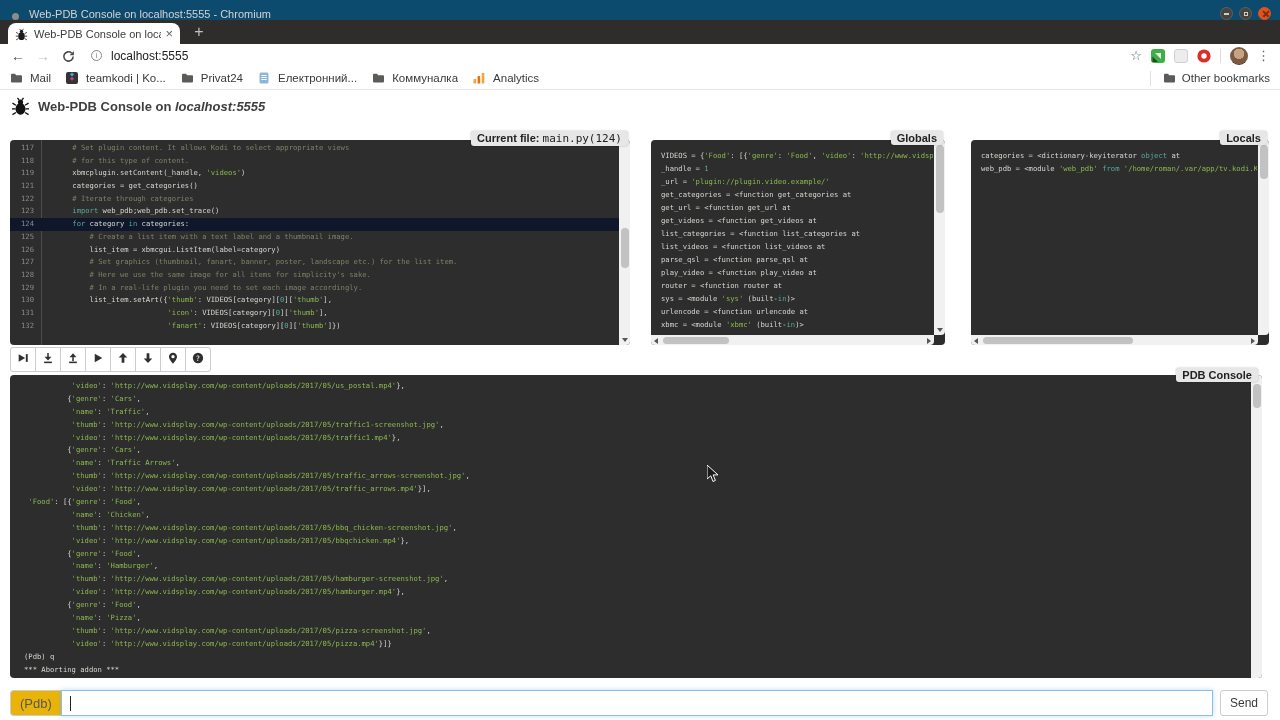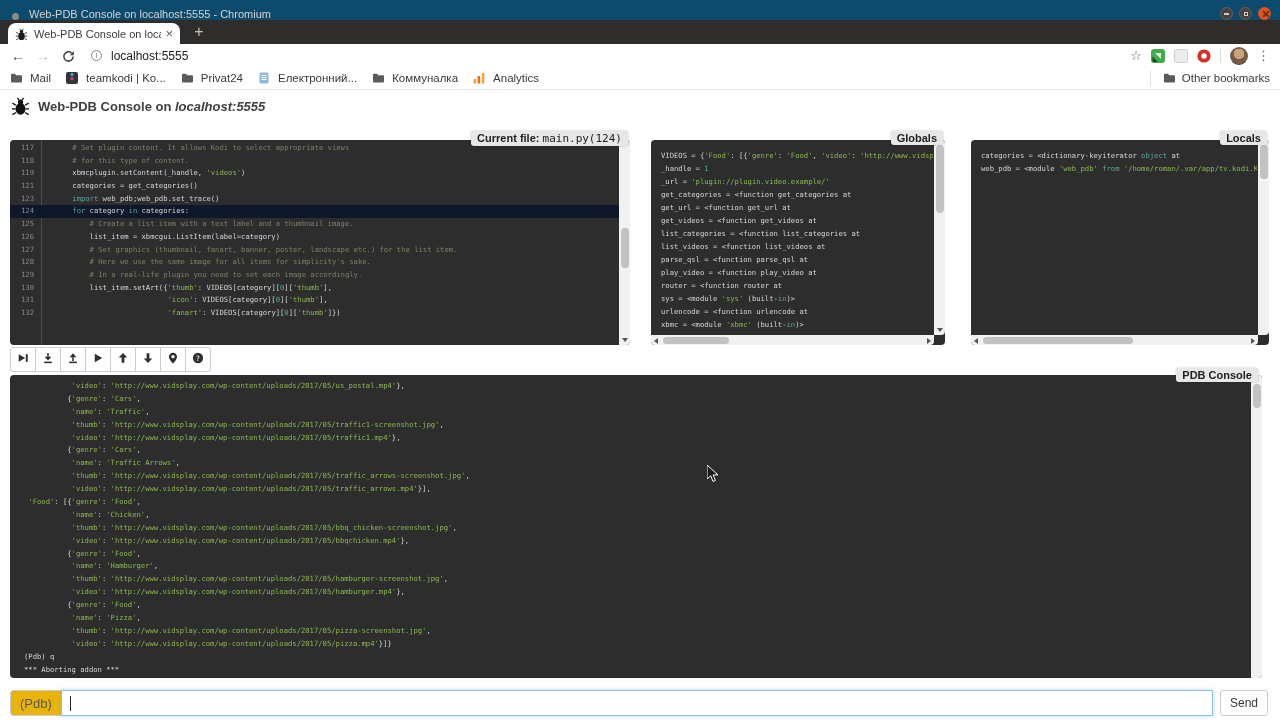--- a/index.html
+++ b/index.html
@@ -297,20 +297,21 @@
 <div class="panel" id="code-panel">
   <div class="tag">
     <span>Current file:</span> <span class="mono">main.py(124)</span>
   </div>
   <div class="gutter-line"></div>
   <div class="code-lines">
       <div class="crow"><span class="lnum">117</span><span class="ccode"><span class="cmt">    # Set plugin content. It allows Kodi to select appropriate views</span></span></div>
       <div class="crow"><span class="lnum">118</span><span class="ccode"><span class="cmt">    # for this type of content.</span></span></div>
       <div class="crow"><span class="lnum">119</span><span class="ccode"><span class="pln">    xbmcplugin.setContent(_handle, </span><span class="str">'videos'</span><span class="pln">)</span></span></div>
       <div class="crow"><span class="lnum">121</span><span class="ccode"><span class="pln">    categories = get_categories()</span></span></div>
+      <div class="crow"><span class="lnum">122</span><span class="ccode"><span class="cmt">    # Iterate through categories</span></span></div>
       <div class="crow"><span class="lnum">123</span><span class="ccode"><span class="pln">    </span><span class="kw">import</span><span class="pln"> web_pdb;web_pdb.set_trace()</span></span></div>
       <div class="crow cur"><span class="lnum">124</span><span class="ccode"><span class="pln">    </span><span class="kw">for</span><span class="pln"> category </span><span class="kw">in</span><span class="pln"> categories:</span></span></div>
       <div class="crow"><span class="lnum">125</span><span class="ccode"><span class="cmt">        # Create a list item with a text label and a thumbnail image.</span></span></div>
       <div class="crow"><span class="lnum">126</span><span class="ccode"><span class="pln">        list_item = xbmcgui.ListItem(label=category)</span></span></div>
       <div class="crow"><span class="lnum">127</span><span class="ccode"><span class="cmt">        # Set graphics (thumbnail, fanart, banner, poster, landscape etc.) for the list item.</span></span></div>
       <div class="crow"><span class="lnum">128</span><span class="ccode"><span class="cmt">        # Here we use the same image for all items for simplicity's sake.</span></span></div>
       <div class="crow"><span class="lnum">129</span><span class="ccode"><span class="cmt">        # In a real-life plugin you need to set each image accordingly.</span></span></div>
       <div class="crow"><span class="lnum">130</span><span class="ccode"><span class="pln">        list_item.setArt({</span><span class="str">'thumb'</span><span class="pln">: VIDEOS[category][</span><span class="num">0</span><span class="pln">][</span><span class="str">'thumb'</span><span class="pln">],</span></span></div>
       <div class="crow"><span class="lnum">131</span><span class="ccode"><span class="pln">                          </span><span class="str">'icon'</span><span class="pln">: VIDEOS[category][</span><span class="num">0</span><span class="pln">][</span><span class="str">'thumb'</span><span class="pln">],</span></span></div>
       <div class="crow"><span class="lnum">132</span><span class="ccode"><span class="pln">                          </span><span class="str">'fanart'</span><span class="pln">: VIDEOS[category][</span><span class="num">0</span><span class="pln">][</span><span class="str">'thumb'</span><span class="pln">]})</span></span></div>

